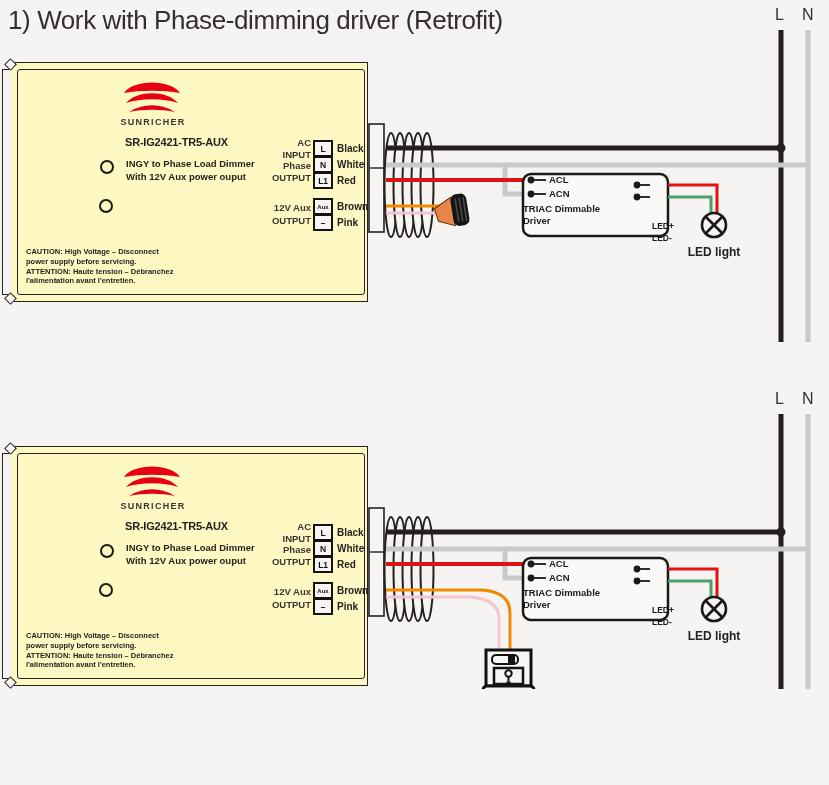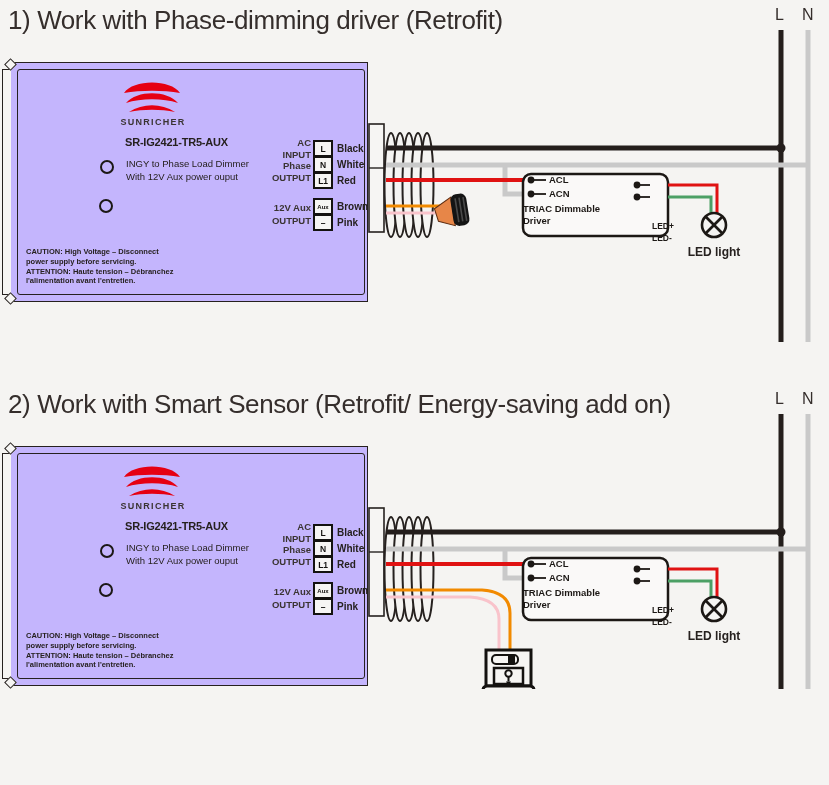--- a/index.html
+++ b/index.html
@@ -3,27 +3,27 @@
 <meta charset="utf-8">
 <style>
   html,body{margin:0;padding:0;background:#f5f4f2;}
   #page{position:relative;width:829px;height:689px;background:#f5f4f2;overflow:hidden;
         font-family:"Liberation Sans",sans-serif;color:#352e2c;}
   .abs{position:absolute;}
   .title{font-size:26px;letter-spacing:-0.4px;color:#352e2c;white-space:nowrap;}
   .mains-label{font-size:16px;color:#352e2c;}
   svg{position:absolute;left:0;top:0;}
   
-  .device{position:absolute;left:10px;width:358px;height:240px;border:1.6px solid #26211f;background:#c4b5fd;box-sizing:border-box;}
+  .device{position:absolute;left:10px;width:358px;height:240px;border:1.6px solid #26211f;background:#fef9c3;box-sizing:border-box;}
   .device-inner{position:absolute;left:6px;top:6px;right:2px;bottom:6px;border:1.5px solid #26211f;border-radius:3px;}
   .flange{position:absolute;left:-9px;top:6px;width:9px;height:226px;border:1.4px solid #26211f;border-right:none;background:#f6f5f3;box-sizing:border-box;}
   .diamond{position:absolute;width:9px;height:9px;border:1.5px solid #26211f;background:#f6f5f3;transform:rotate(45deg);box-sizing:border-box;}
   .brand{position:absolute;left:96px;top:54px;width:92px;text-align:center;font-size:9px;font-weight:bold;letter-spacing:1.3px;color:#3a3432;}
   .model{position:absolute;left:114px;top:73px;font-size:11px;font-weight:bold;color:#26211f;letter-spacing:-0.2px;}
-  .desc{position:absolute;left:115px;top:95px;font-size:9.5px;font-weight:normal;line-height:12.5px;color:#26211f;white-space:pre-line;}
+  .desc{position:absolute;left:115px;top:95px;font-size:9.5px;font-weight:bold;line-height:12.5px;color:#26211f;white-space:pre-line;}
   .hole{position:absolute;width:14px;height:14px;border:2.6px solid #1c1815;border-radius:50%;box-sizing:border-box;}
   .io-block{position:absolute;width:62px;text-align:right;font-size:9.5px;font-weight:600;color:#3a3432;}
   .io-block div{line-height:11.6px;}
   .aux-block div{line-height:13px;}
   .term-row{position:absolute;display:flex;align-items:center;gap:4px;}
   .pin{width:16px;height:13px;border:2.2px solid #141210;display:flex;align-items:center;justify-content:center;
        font-size:8.5px;font-weight:bold;color:#141210;background:#f6f5f3;box-sizing:content-box;letter-spacing:-0.3px;}
   .pin-sm{font-size:6px;letter-spacing:0;}
   .wire-name{font-size:10px;font-weight:bold;color:#26211f;white-space:nowrap;}
   .caution{position:absolute;left:15px;top:184px;font-size:7.5px;font-weight:600;line-height:9.8px;color:#26211f;white-space:pre-line;}
@@ -184,21 +184,20 @@
   </div>
 
   <div class="drv-label" style="left:549px;top:174px;">ACL</div>
   <div class="drv-label" style="left:549px;top:188px;">ACN</div>
   <div class="led-term" style="left:652px;top:180px;">LED+</div>
   <div class="led-term" style="left:652px;top:192px;">LED-</div>
   <div class="drv-name" style="left:523px;top:203px;width:145px;">TRIAC Dimmable
 Driver</div>
   <div class="fig-label" style="left:674px;top:245px;width:80px;">LED light</div>
 
-  <div class="abs title" style="left:8px;top:389px;">2) Work with Smart Sensor (Retrofit/ Energy-saving add on)</div>
   <div class="abs mains-label" style="left:775px;top:390px;">L</div>
   <div class="abs mains-label" style="left:802px;top:390px;">N</div>
 
   <div class="device" style="top:446px;">
     <div class="device-inner"></div>
     <div class="flange"></div>
     <div class="diamond" style="left:-5px;top:-3px;"></div>
     <div class="diamond" style="left:-5px;top:231px;"></div>
 
     <svg class="abs" style="left:112px;top:15px;" width="58" height="36" viewBox="0 0 58 36">

